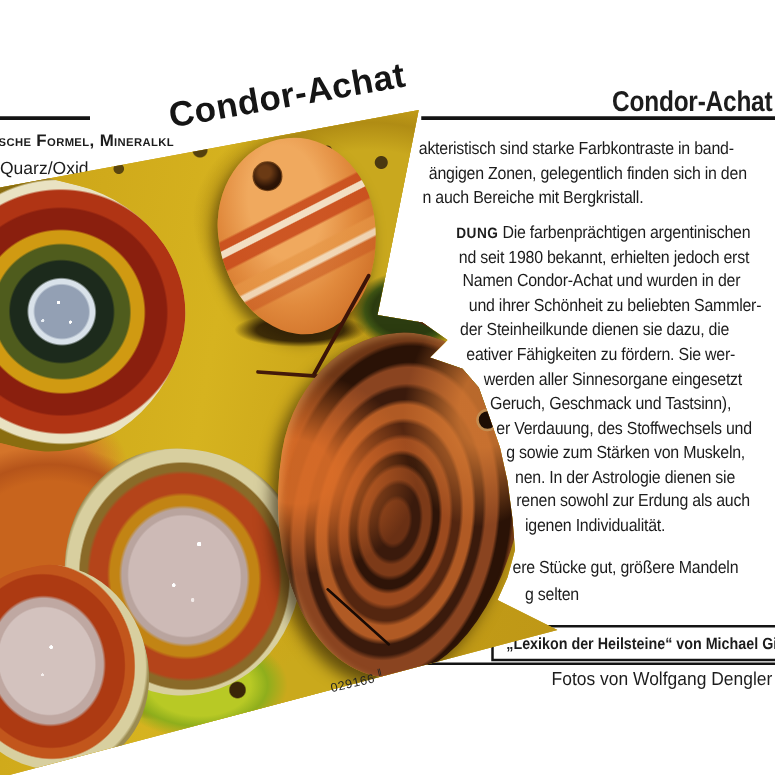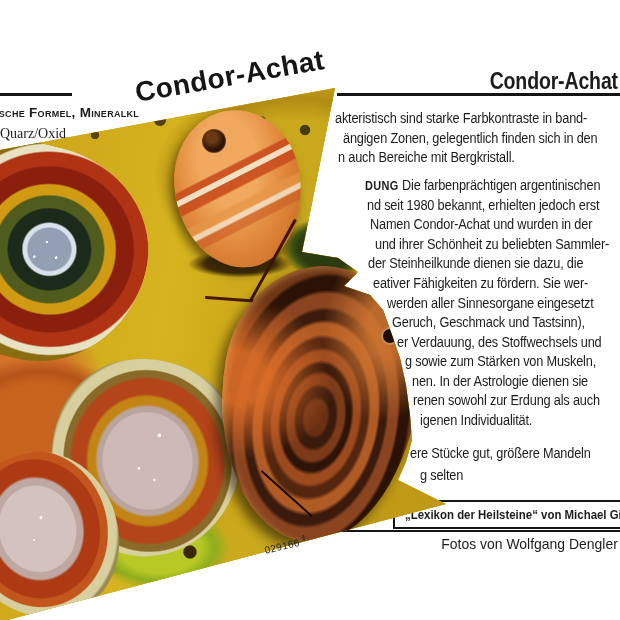--- a/index.html
+++ b/index.html
@@ -7,21 +7,21 @@
         font-family:"Liberation Sans",sans-serif;color:#1c1c1c;}
 
   
   .rule{position:absolute;background:#141414;height:3px;}
   #rule-left{left:0;top:93px;width:72px;}
   #rule-right{left:337px;top:93px;width:283px;}
   #back-heading{position:absolute;right:2px;top:68px;font-size:23px;font-weight:bold;
         letter-spacing:-.2px;transform:scaleX(.85);transform-origin:100% 50%;white-space:nowrap;}
   #section-label{position:absolute;left:-4px;top:105px;font-weight:bold;font-size:13.5px;
         font-variant:small-caps;letter-spacing:.3px;white-space:nowrap;}
-  #section-value{position:absolute;left:0;top:126px;font-size:14px;font-family:Liberation Serif, serif;}
+  #section-value{position:absolute;left:0;top:126px;font-size:14px;}
 
   .bodyline{position:absolute;font-size:14px;letter-spacing:-.2px;white-space:nowrap;
         transform:scaleX(.91);transform-origin:0 0;line-height:16px;}
   .bodyline b{font-size:12px;letter-spacing:.4px;}
 
   #attribution-box{position:absolute;left:393px;top:500px;width:250px;height:25px;
         border:2px solid #141414;display:flex;align-items:center;}
   #attribution-text{font-size:13px;font-weight:bold;white-space:nowrap;margin-left:10px;
         transform:scaleX(.88);transform-origin:0 50%;}
   #rule-under-box{left:300px;top:530px;width:320px;height:2px;}

